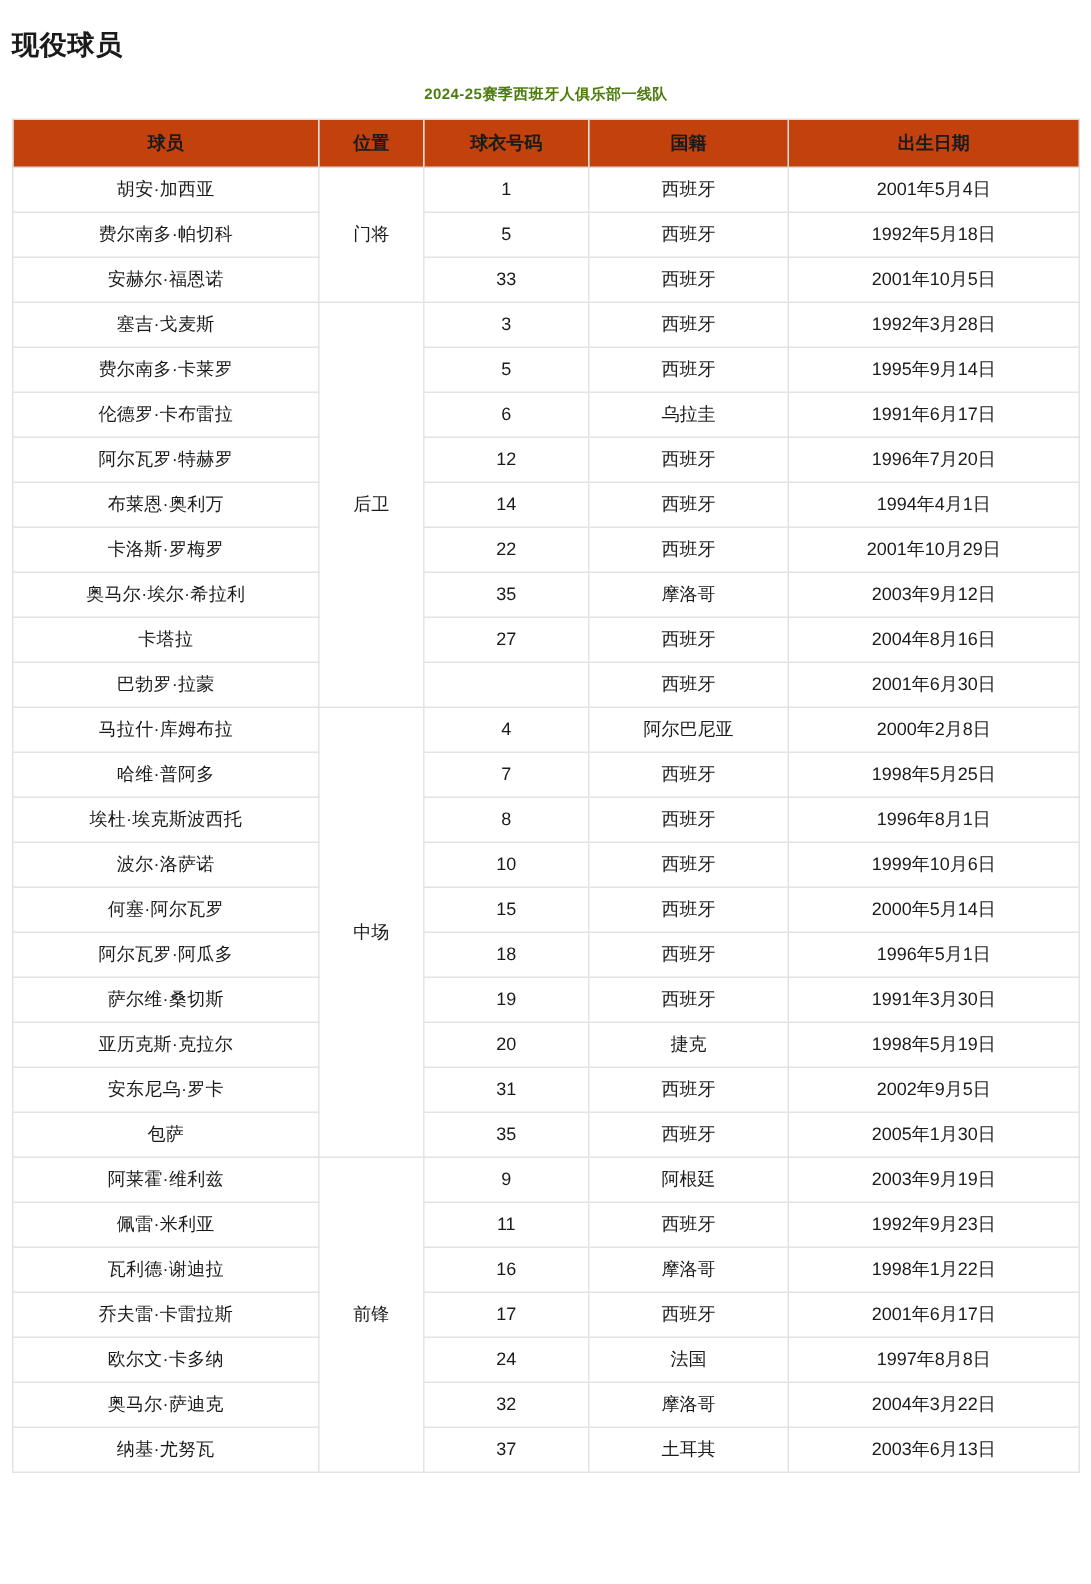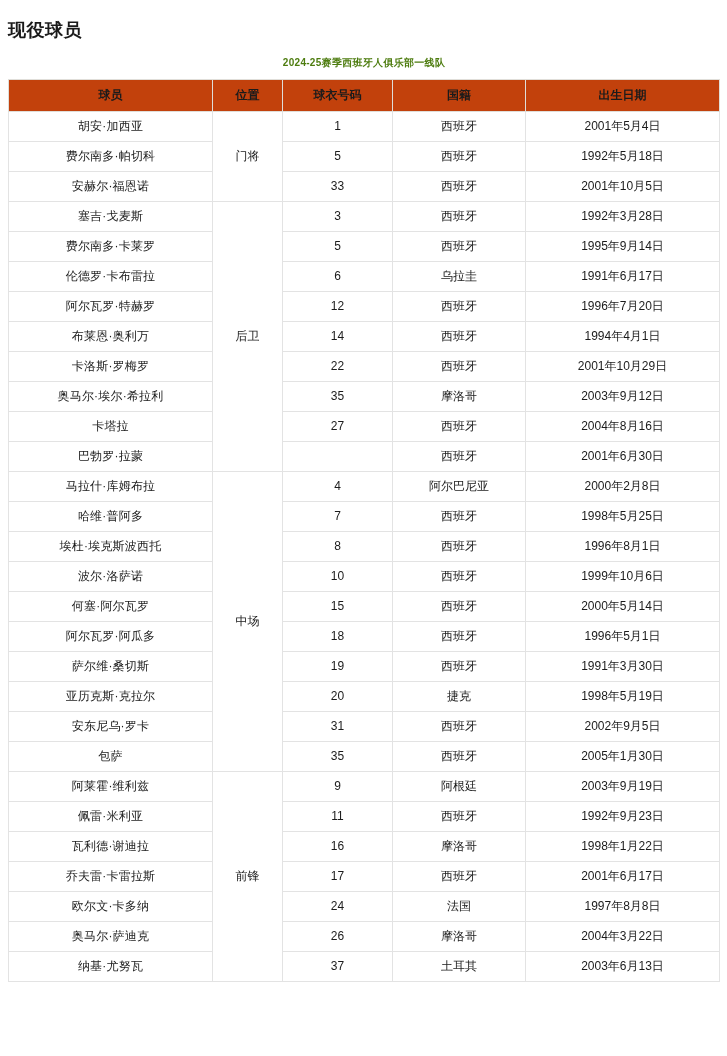--- a/index.html
+++ b/index.html
@@ -276,21 +276,21 @@
             <td class="dob-cell">2001年6月17日</td>
           </tr>
           <tr>
             <td class="player-cell">欧尔文·卡多纳</td>
             <td class="num-cell">24</td>
             <td class="nat-cell">法国</td>
             <td class="dob-cell">1997年8月8日</td>
           </tr>
           <tr>
             <td class="player-cell">奥马尔·萨迪克</td>
-            <td class="num-cell">26</td>
+            <td class="num-cell">32</td>
             <td class="nat-cell">摩洛哥</td>
             <td class="dob-cell">2004年3月22日</td>
           </tr>
           <tr>
             <td class="player-cell">纳基·尤努瓦</td>
             <td class="num-cell">37</td>
             <td class="nat-cell">土耳其</td>
             <td class="dob-cell">2003年6月13日</td>
           </tr>
         </tbody>

